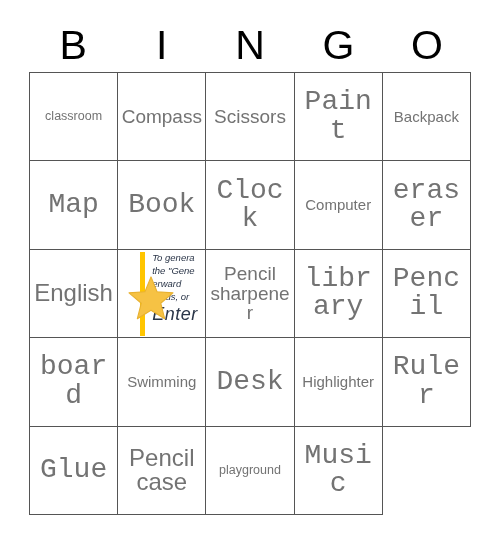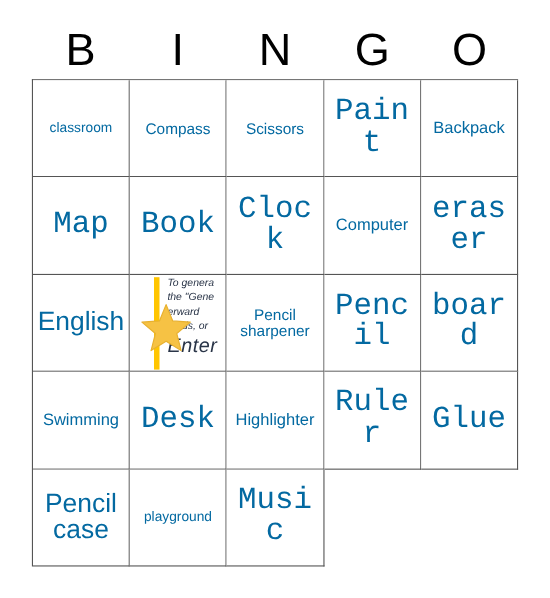--- a/index.html
+++ b/index.html
@@ -69,27 +69,27 @@
     align-items: center;
     justify-content: center;
     overflow: hidden;
     background: #ffffff;
     padding: 2px;
   }
   .cell-label {
     text-align: center;
     line-height: 1.02;
     word-break: break-word;
-    color: #0369a1;
+    color: #737373;
   }
 
   
   .fs-xs  { font-size: 12.5px; }
   .fs-sm  { font-size: 15px; }
-  .fs-md  { font-size: 14px; }
+  .fs-md  { font-size: 19px; }
   .fs-lg  { font-size: 24px; }
   .fs-xl  { font-size: 28px; font-family: Liberation Mono, monospace; }
 
   
   .cell.free {
     align-items: flex-start;
     justify-content: flex-start;
     padding: 0;
     font-style: italic;
   }
@@ -196,20 +196,23 @@
         </div>
         <svg class="free-star" viewBox="0 0 50 48" aria-hidden="true">
           <polygon points="25,1 31.6,17.2 49,18.4 35.6,29.7 39.9,46.6 25,37.3 10.1,46.6 14.4,29.7 1,18.4 18.4,17.2" fill="#F6C244" stroke="#E8B130" stroke-width="1.2" stroke-linejoin="round"></polygon>
         </svg>
       </div>
     </div>
 
     <div class="cell">
       <span class="cell-label fs-md">Pencil sharpener</span>
     </div>
+    <div class="cell">
+      <span class="cell-label fs-xl">library</span>
+    </div>
 
     <div class="cell">
       <span class="cell-label fs-xl">Pencil</span>
     </div>
     <div class="cell">
       <span class="cell-label fs-xl">board</span>
     </div>
     <div class="cell">
       <span class="cell-label fs-sm">Swimming</span>
     </div>

